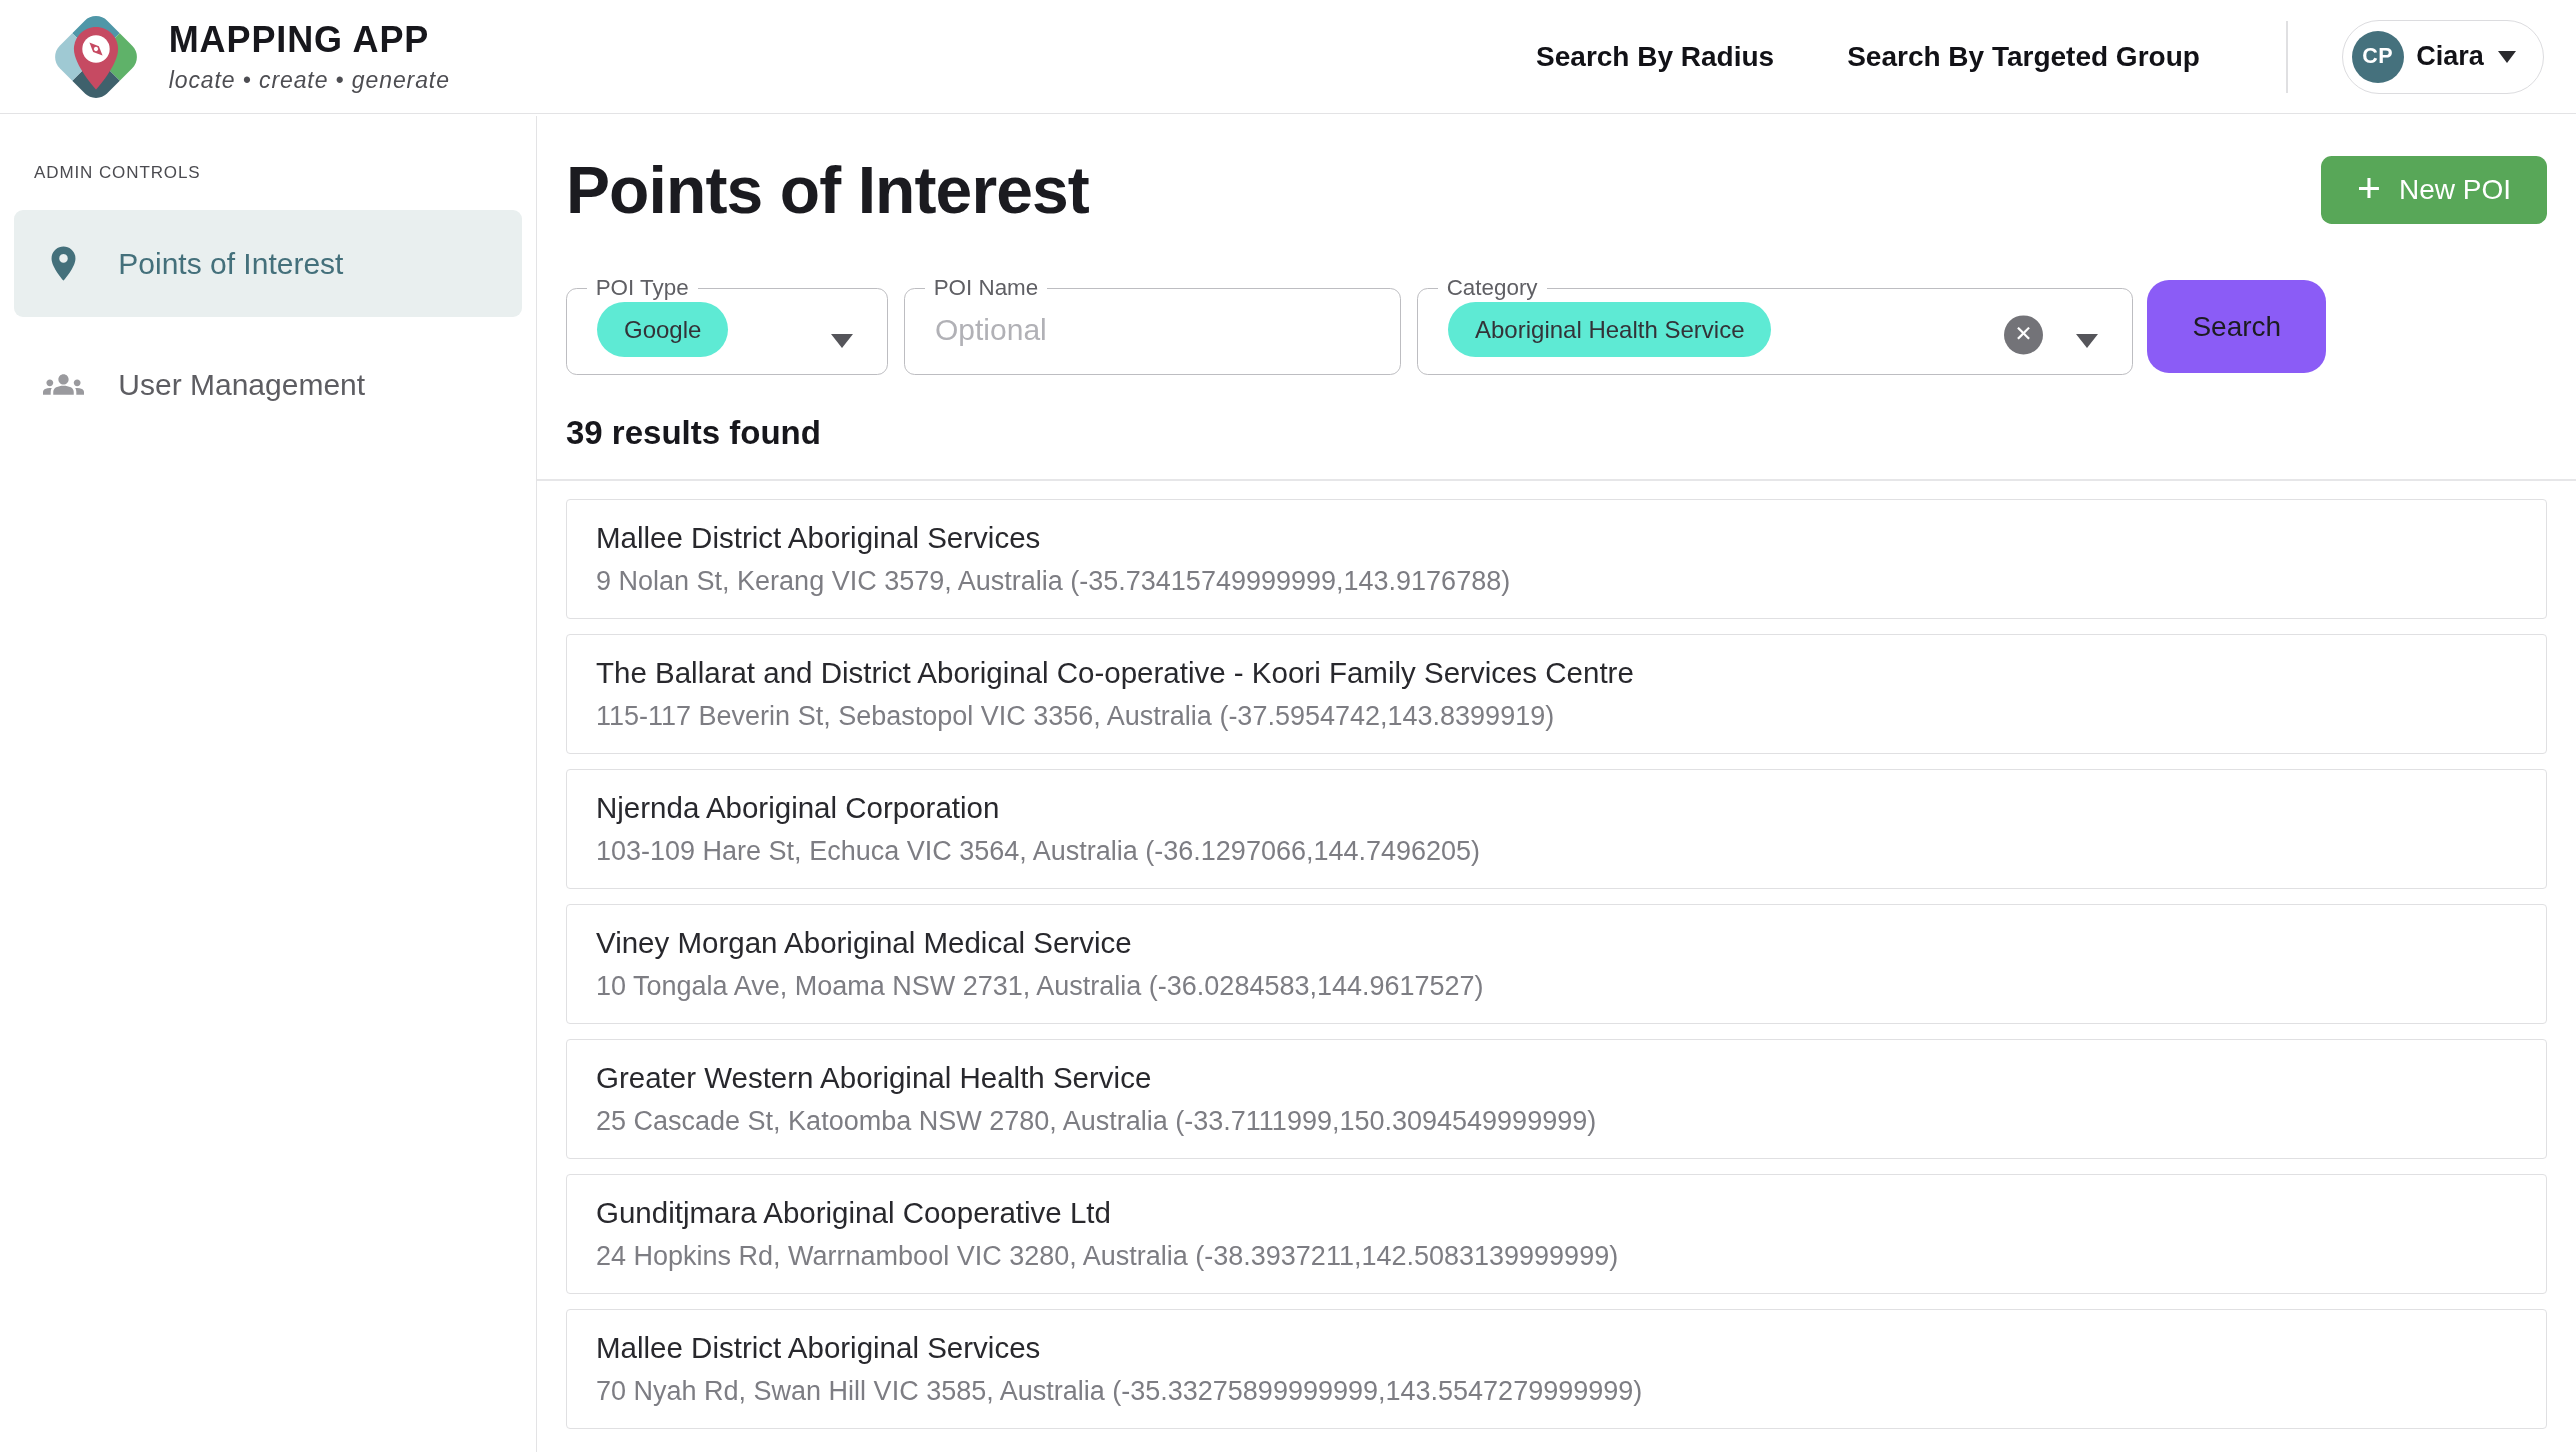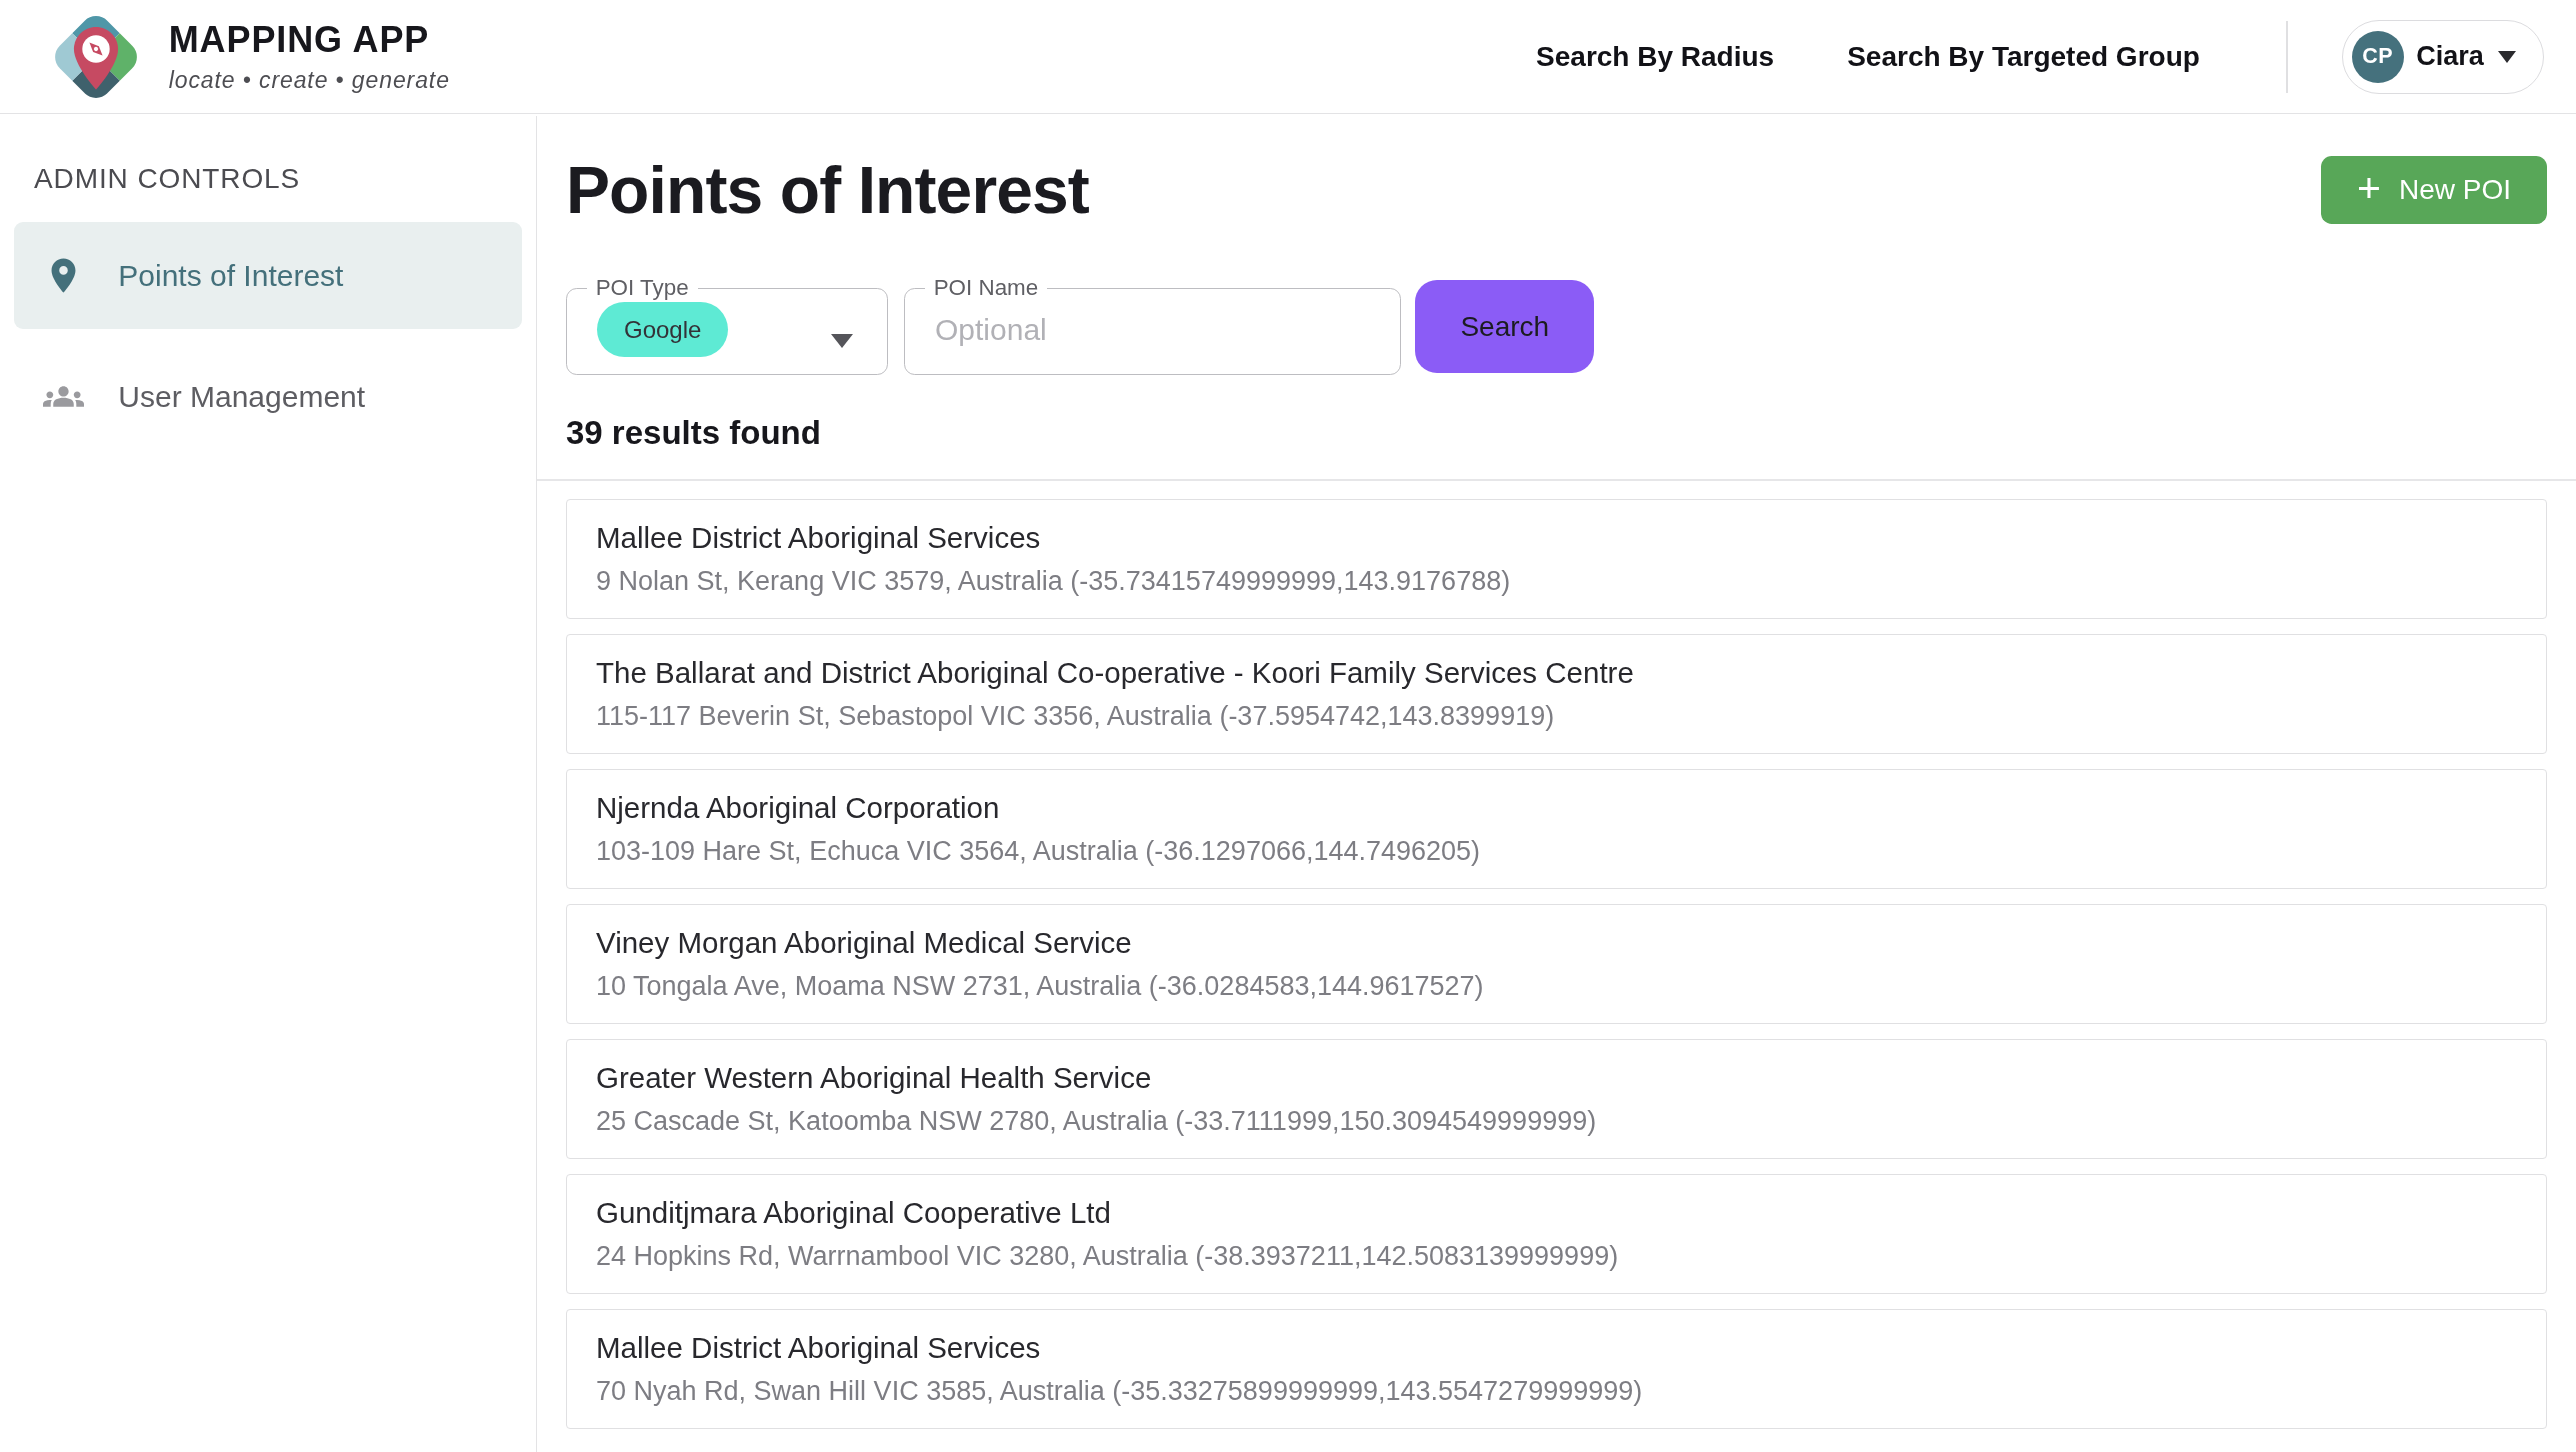--- a/index.html
+++ b/index.html
@@ -24,21 +24,21 @@
   .avatar { width:52px; height:52px; border-radius:50%; background:#45717d; color:#fff;
             display:flex; align-items:center; justify-content:center;
             font-size:21.5px; font-weight:600; letter-spacing:0.4px; }
   .user-name { font-size:27px; font-weight:700; margin:0 14.3px 0 12.5px; color:#121217; }
   .caret { width:0; height:0; border-left:9.8px solid transparent; border-right:9.8px solid transparent;
            border-top:12.5px solid #2a2a2e; }
 
   
   .sidebar { position:absolute; top:116px; left:0; width:537px; height:1336px;
              background:#fff; border-right:1.8px solid #e3e3e5; }
-  .side-section { font-size:28px; letter-spacing:0.9px; color:#4b4b50; margin:47px 0 27px 34px; }
+  .side-section { font-size:17px; letter-spacing:0.9px; color:#4b4b50; margin:47px 0 27px 34px; }
   .side-item { display:flex; align-items:center; height:107px; margin:0 14.3px 14.3px 14.3px;
                border-radius:9px; padding-left:29px; cursor:pointer; }
   .side-item.active { background:#e9efef; }
   .side-item .s-icon { width:41px; height:41px; flex:0 0 41px; }
   .side-item .s-label { font-size:30px; margin-left:34px; }
   .side-item.active .s-label { color:#44707b; font-weight:500; }
   .side-item.plain .s-label { color:#5d5d62; }
 
   
   .main { position:absolute; top:116px; left:537px; width:2039px; height:1336px;
@@ -162,20 +162,28 @@
       <div class="sel-caret"></div>
     </fieldset>
 
     <fieldset class="field f-poiname">
       <legend>POI Name</legend>
       <div class="field-inner">
         <input class="name-input" type="text" placeholder="Optional" style="">
       </div>
     </fieldset>
 
+    <fieldset class="field f-category">
+      <legend>Category</legend>
+      <div class="field-inner">
+        <div class="chip">Aboriginal Health Service</div>
+      </div>
+      <div class="clear-x">✕</div>
+      <div class="sel-caret"></div>
+    </fieldset>
 
     <button class="search-btn">Search</button>
   </div>
 
   <div class="results-count">39 results found</div>
   <hr class="list-divider">
 
   <div class="cards">
     <div class="card">
       <div class="card-title">Mallee District Aboriginal Services</div>

